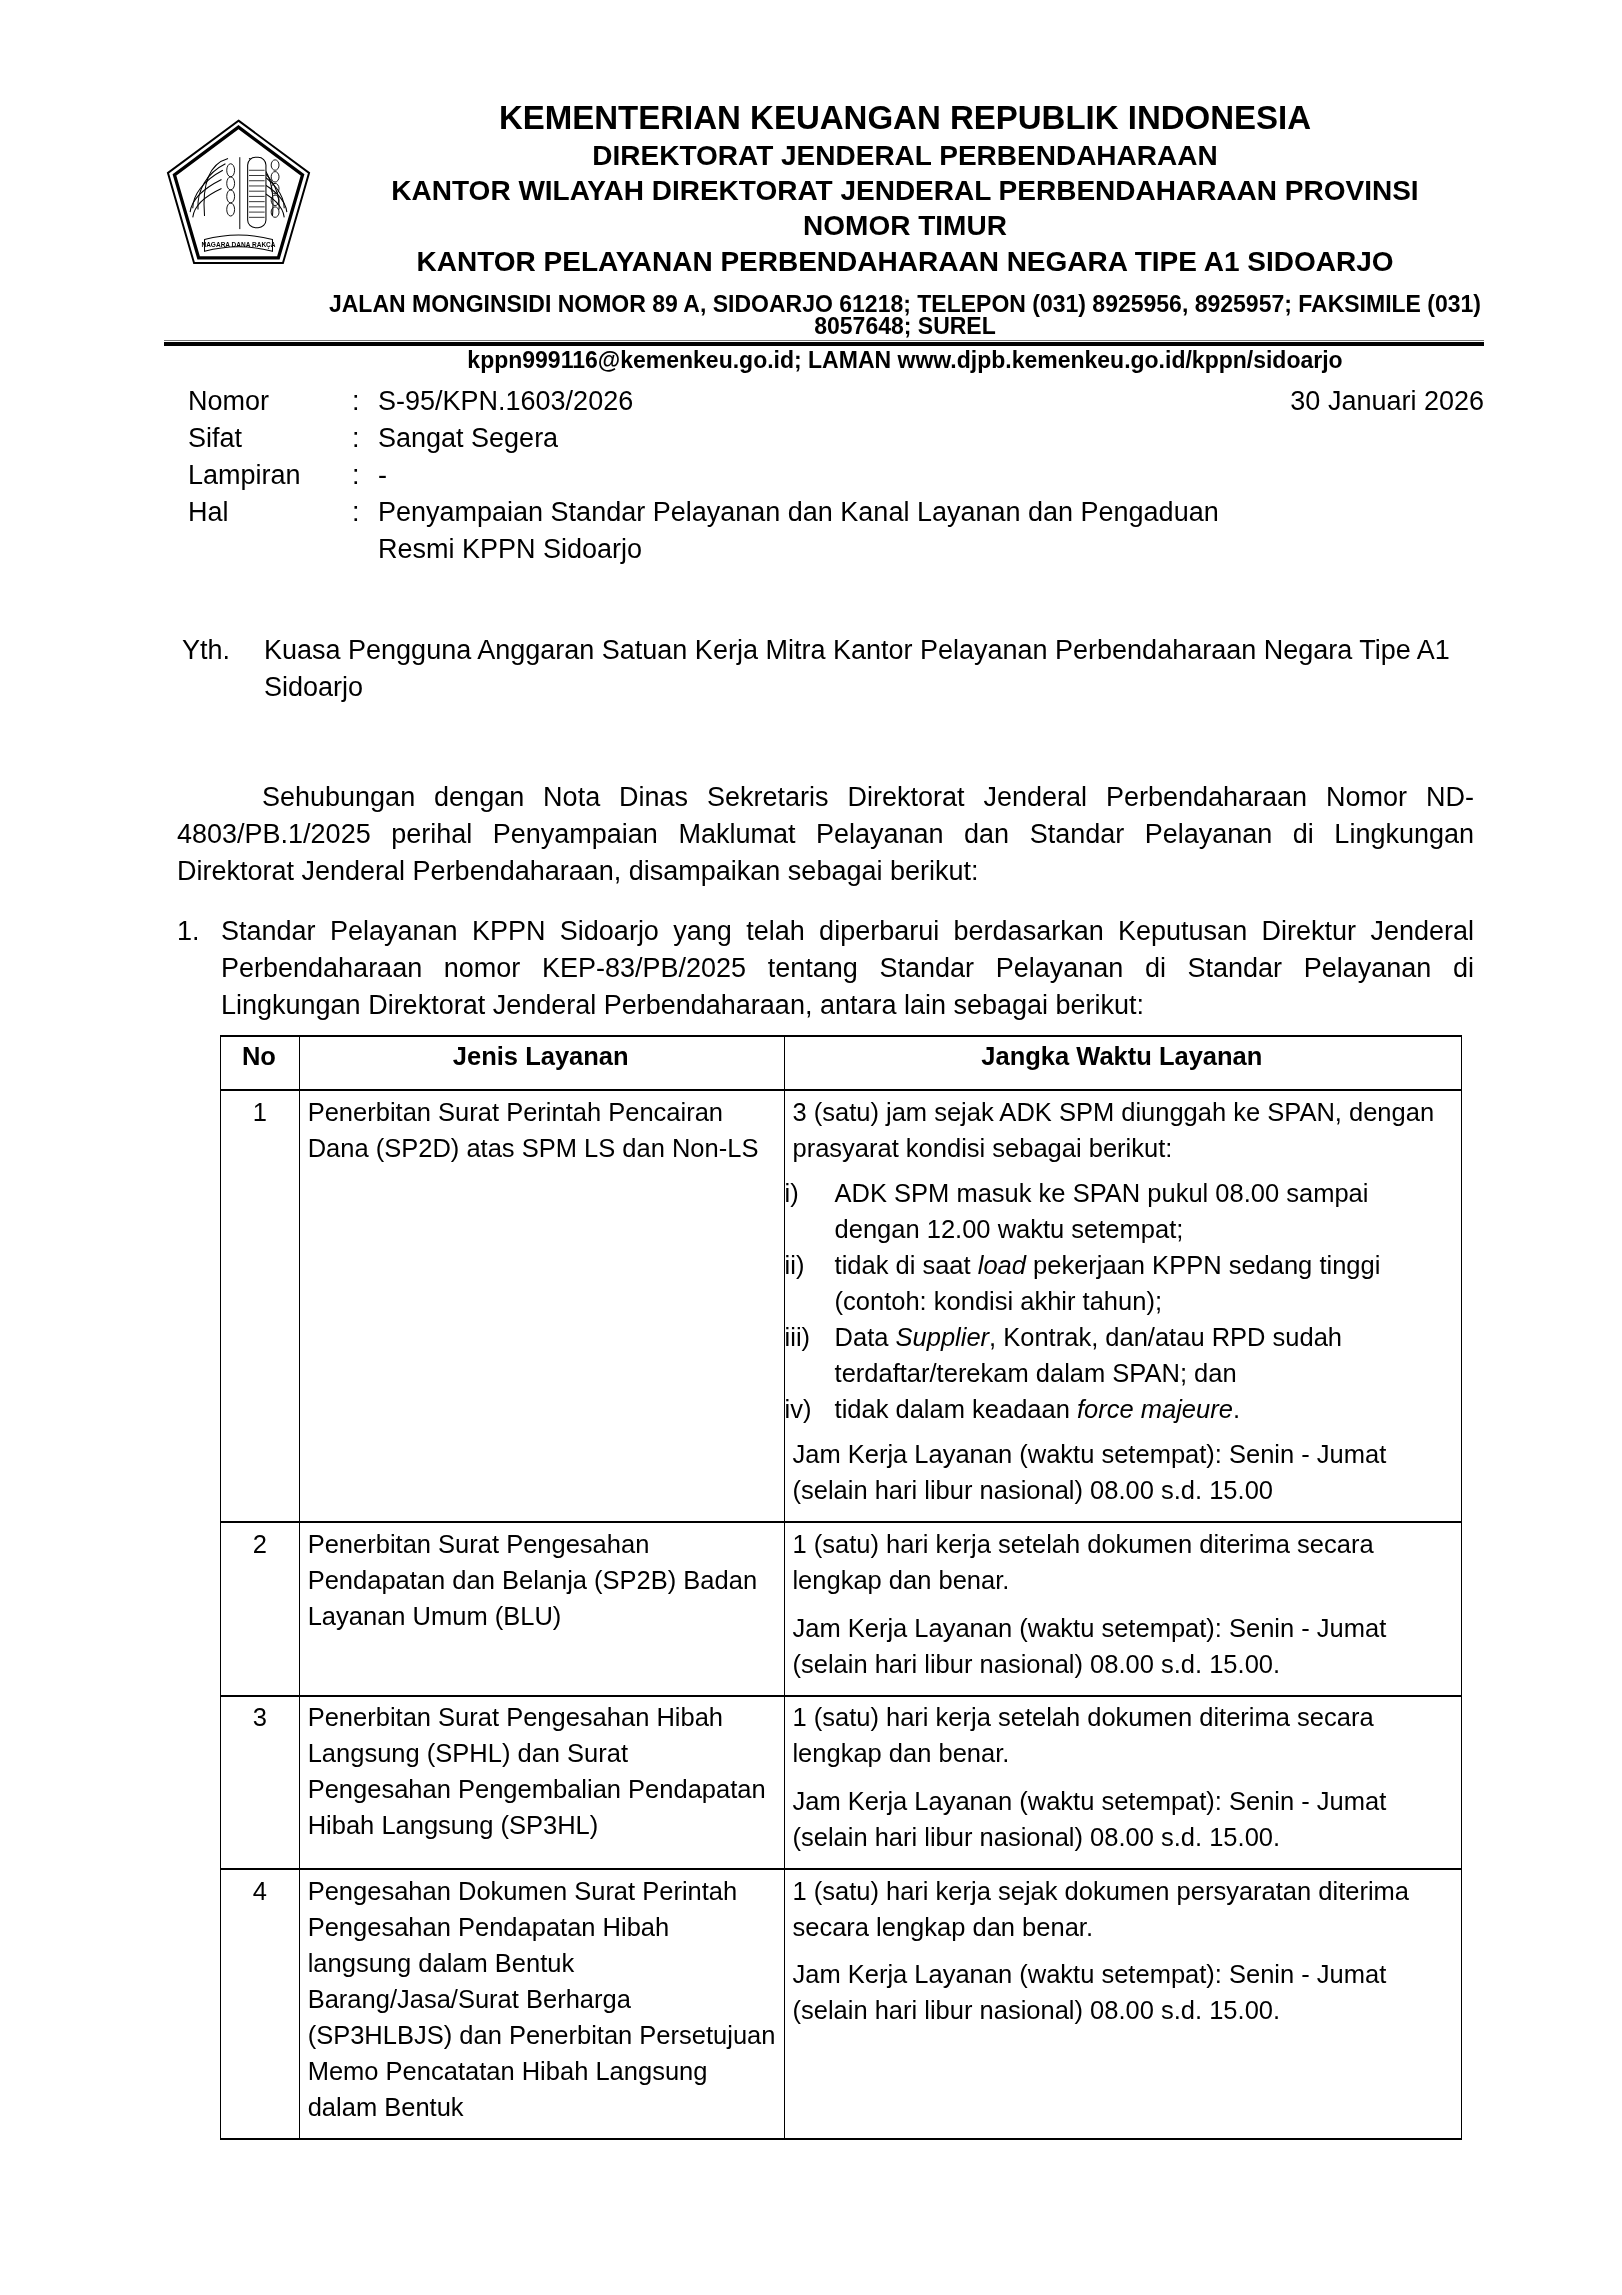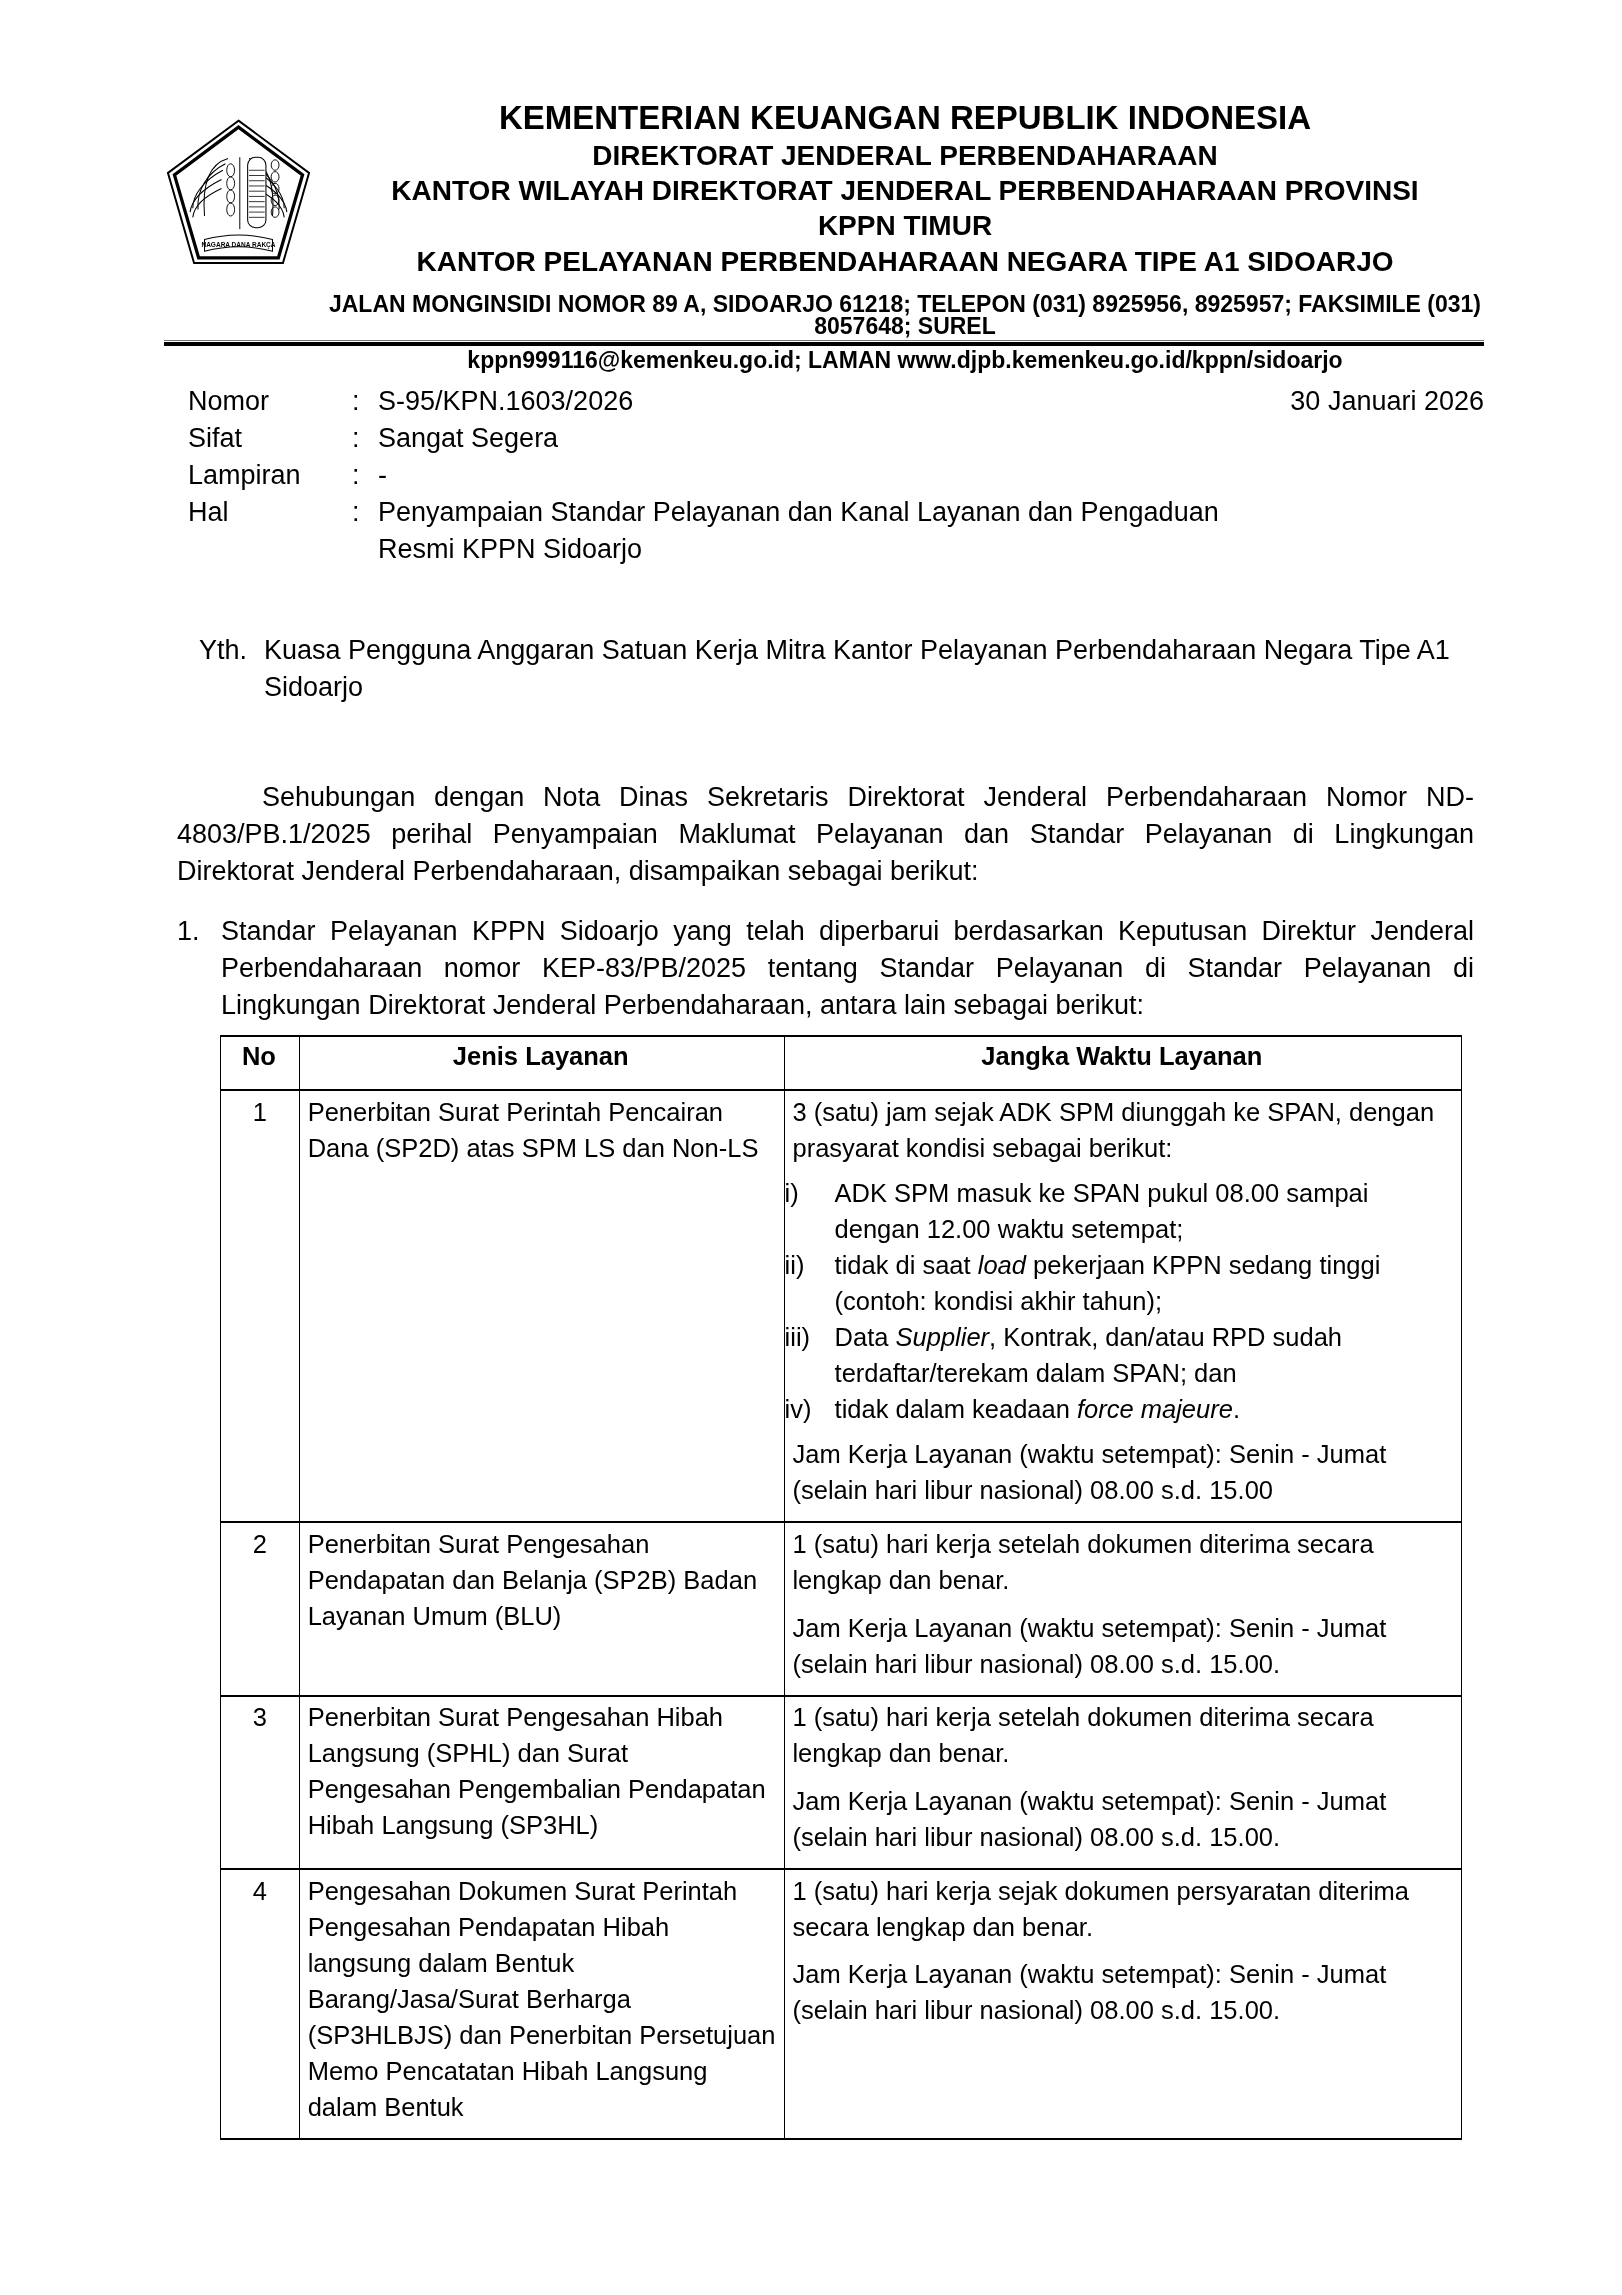--- a/index.html
+++ b/index.html
@@ -21,21 +21,21 @@
 
   
   .meta { position:absolute; left:174px; top:383px; width:1302px; font-size:27px; line-height:37px; }
   .meta-row { display:flex;margin-left:6px; }
   .meta-label { width:164px; }
   .meta-colon { width:26px; }
   .meta-value { flex:1; }
   .meta-date { position:absolute; right:0; top:0; }
 
   .yth { position:absolute; left:174px; top:632px; width:1302px; font-size:27px; line-height:37px; display:flex; }
-  .yth-label { width:82px;text-align:center; }
+  .yth-label { width:82px; }
   .yth-value { flex:1; }
 
   .para { position:absolute; left:169px; top:779px; width:1297px; font-size:27px; line-height:37px;
           text-align:justify; text-indent:85px; }
 
   .item1 { position:absolute; left:169px; top:913px; width:1297px; font-size:27px; line-height:37px; display:flex; }
   .item1-num { width:44px; }
   .item1-text { flex:1; text-align:justify; }
 
   
@@ -108,21 +108,21 @@
 
       <path d="M62,186 Q114,172 166,186 L166,204 Q114,190 62,204 Z" fill="#fff" stroke="#000" stroke-width="1.6"></path>
       <text x="114" y="197" font-size="10" text-anchor="middle" font-family="Liberation Sans, sans-serif" font-weight="bold">NAGARA DANA RAKÇA</text>
     </svg>
   </div>
 
   <div class="kop">
     <div class="l1">KEMENTERIAN KEUANGAN REPUBLIK INDONESIA</div>
     <div class="l2">DIREKTORAT JENDERAL PERBENDAHARAAN</div>
     <div class="l3">KANTOR WILAYAH DIREKTORAT JENDERAL PERBENDAHARAAN PROVINSI</div>
-    <div class="l4">KPPN TIMUR</div>
+    <div class="l4">NOMOR TIMUR</div>
     <div class="l5">KANTOR PELAYANAN PERBENDAHARAAN NEGARA TIPE A1 SIDOARJO</div>
     <div class="addr">JALAN MONGINSIDI NOMOR 89 A, SIDOARJO 61218; TELEPON (031) 8925956, 8925957; FAKSIMILE (031) 8057648; SUREL</div>
     <div class="addr">kppn999116@kemenkeu.go.id; LAMAN www.djpb.kemenkeu.go.id/kppn/sidoarjo</div>
   </div>
   <div class="rule-thin"></div>
   <div class="rule"></div>
 
   <div class="meta">
     <span class="meta-date">30 Januari 2026</span>
     <div class="meta-row">

